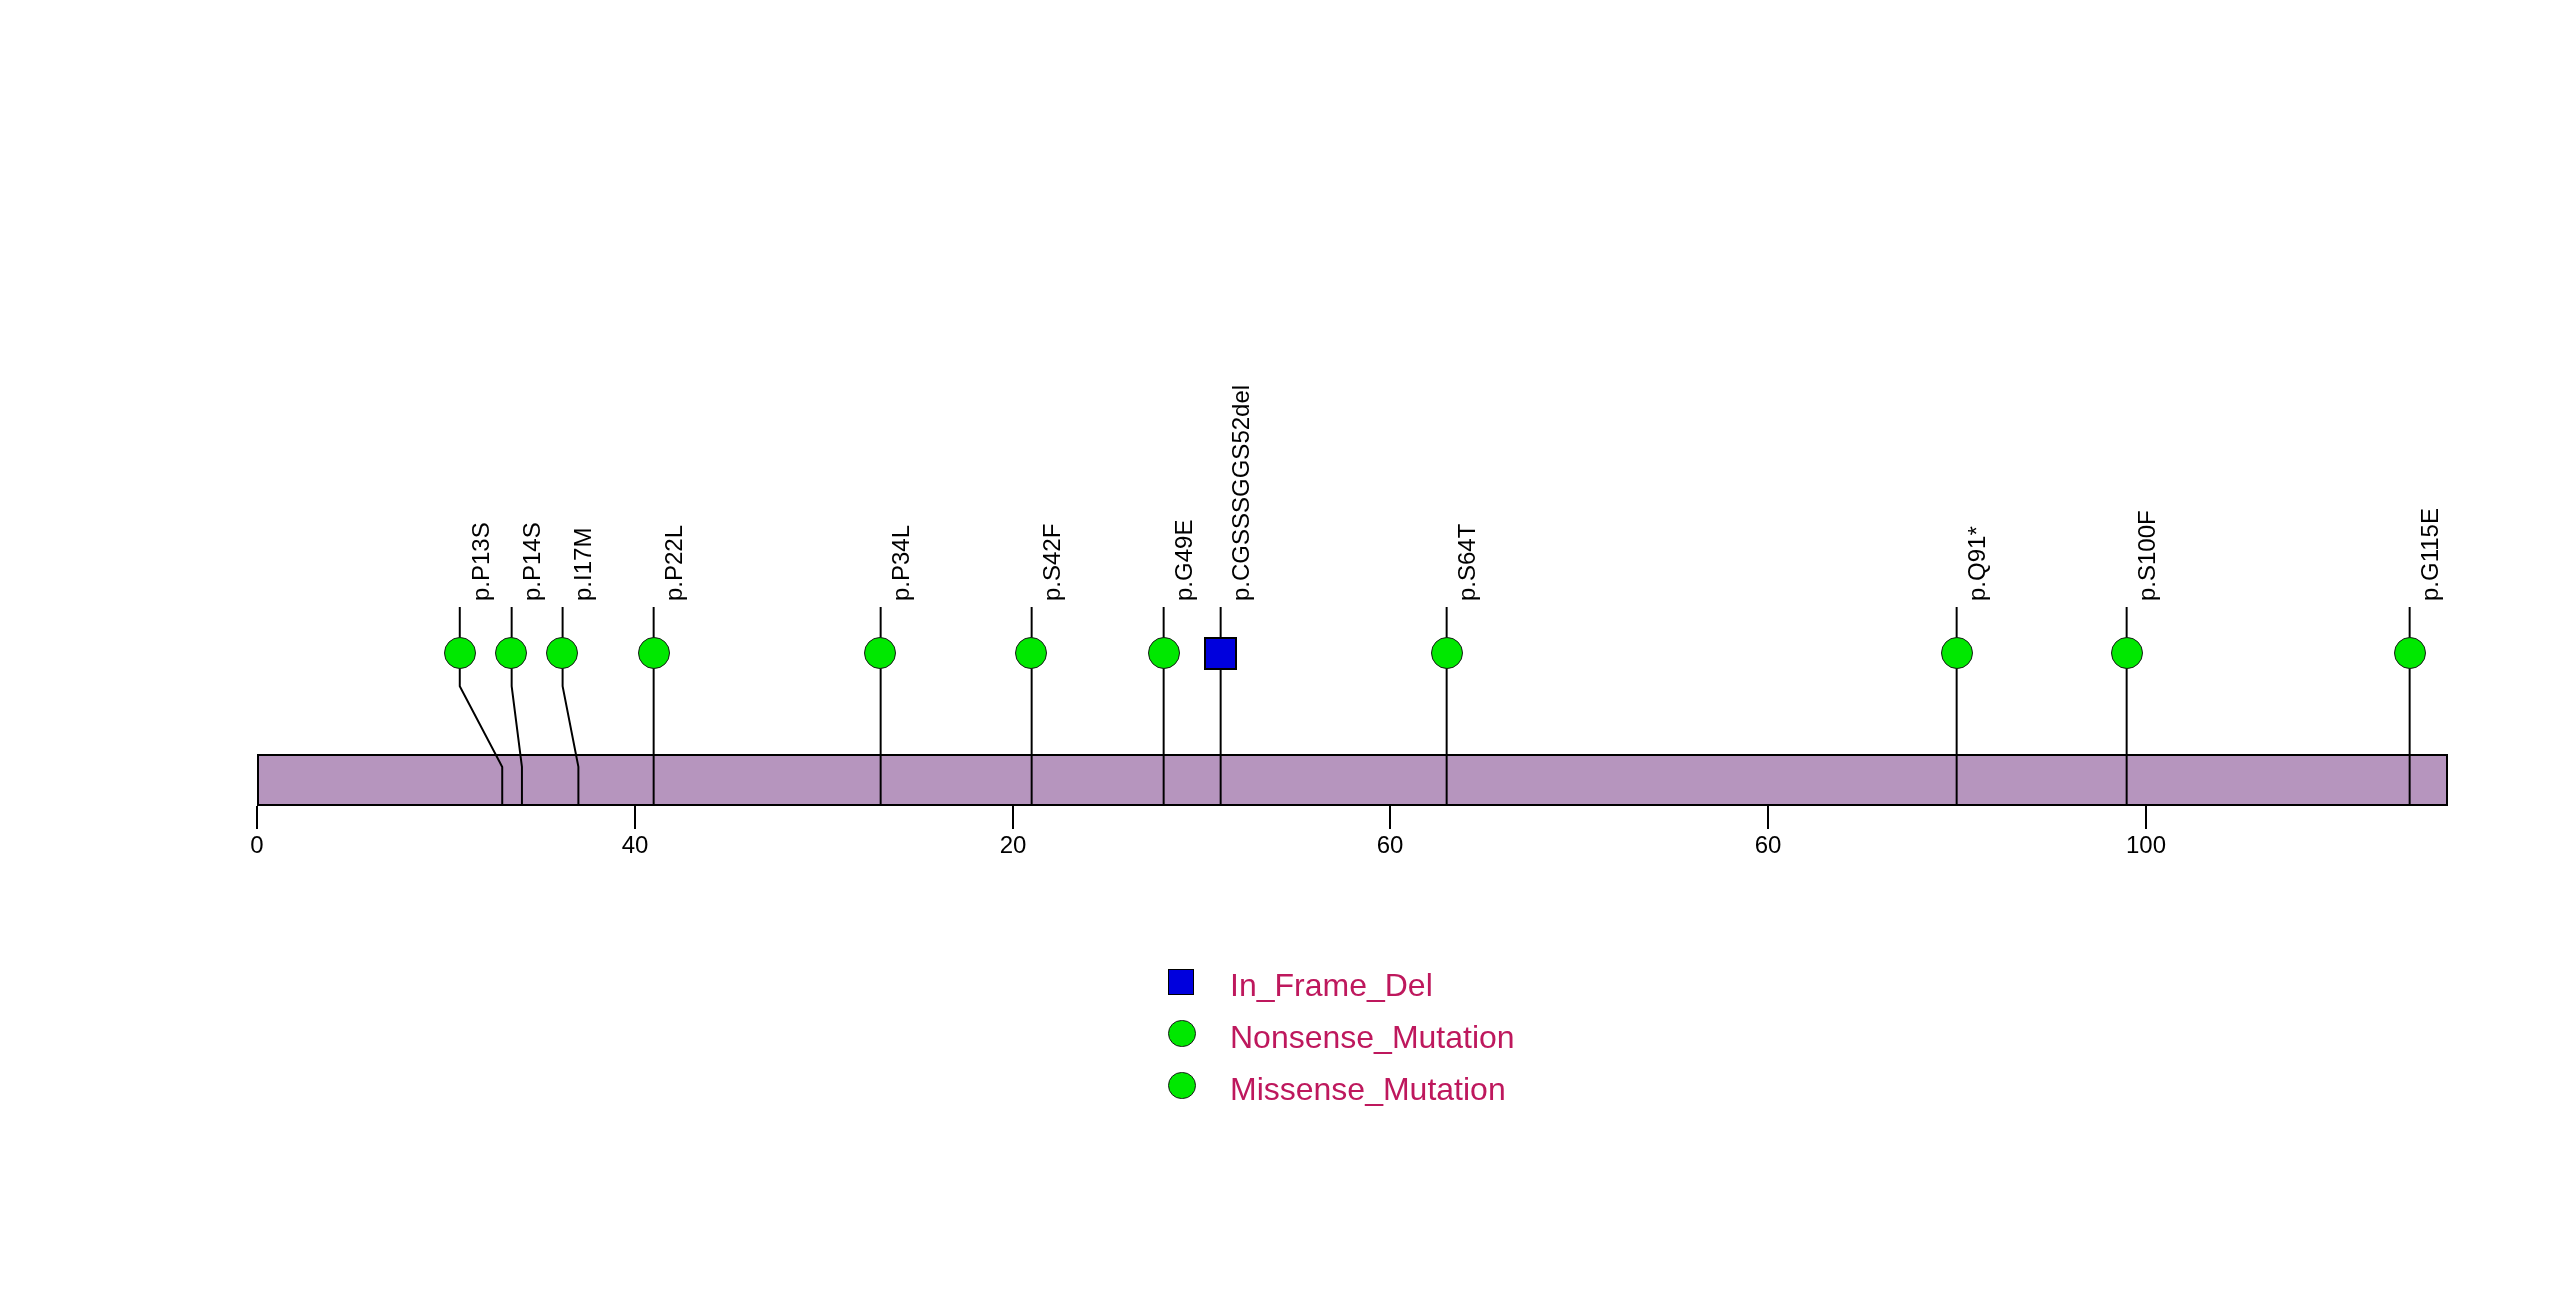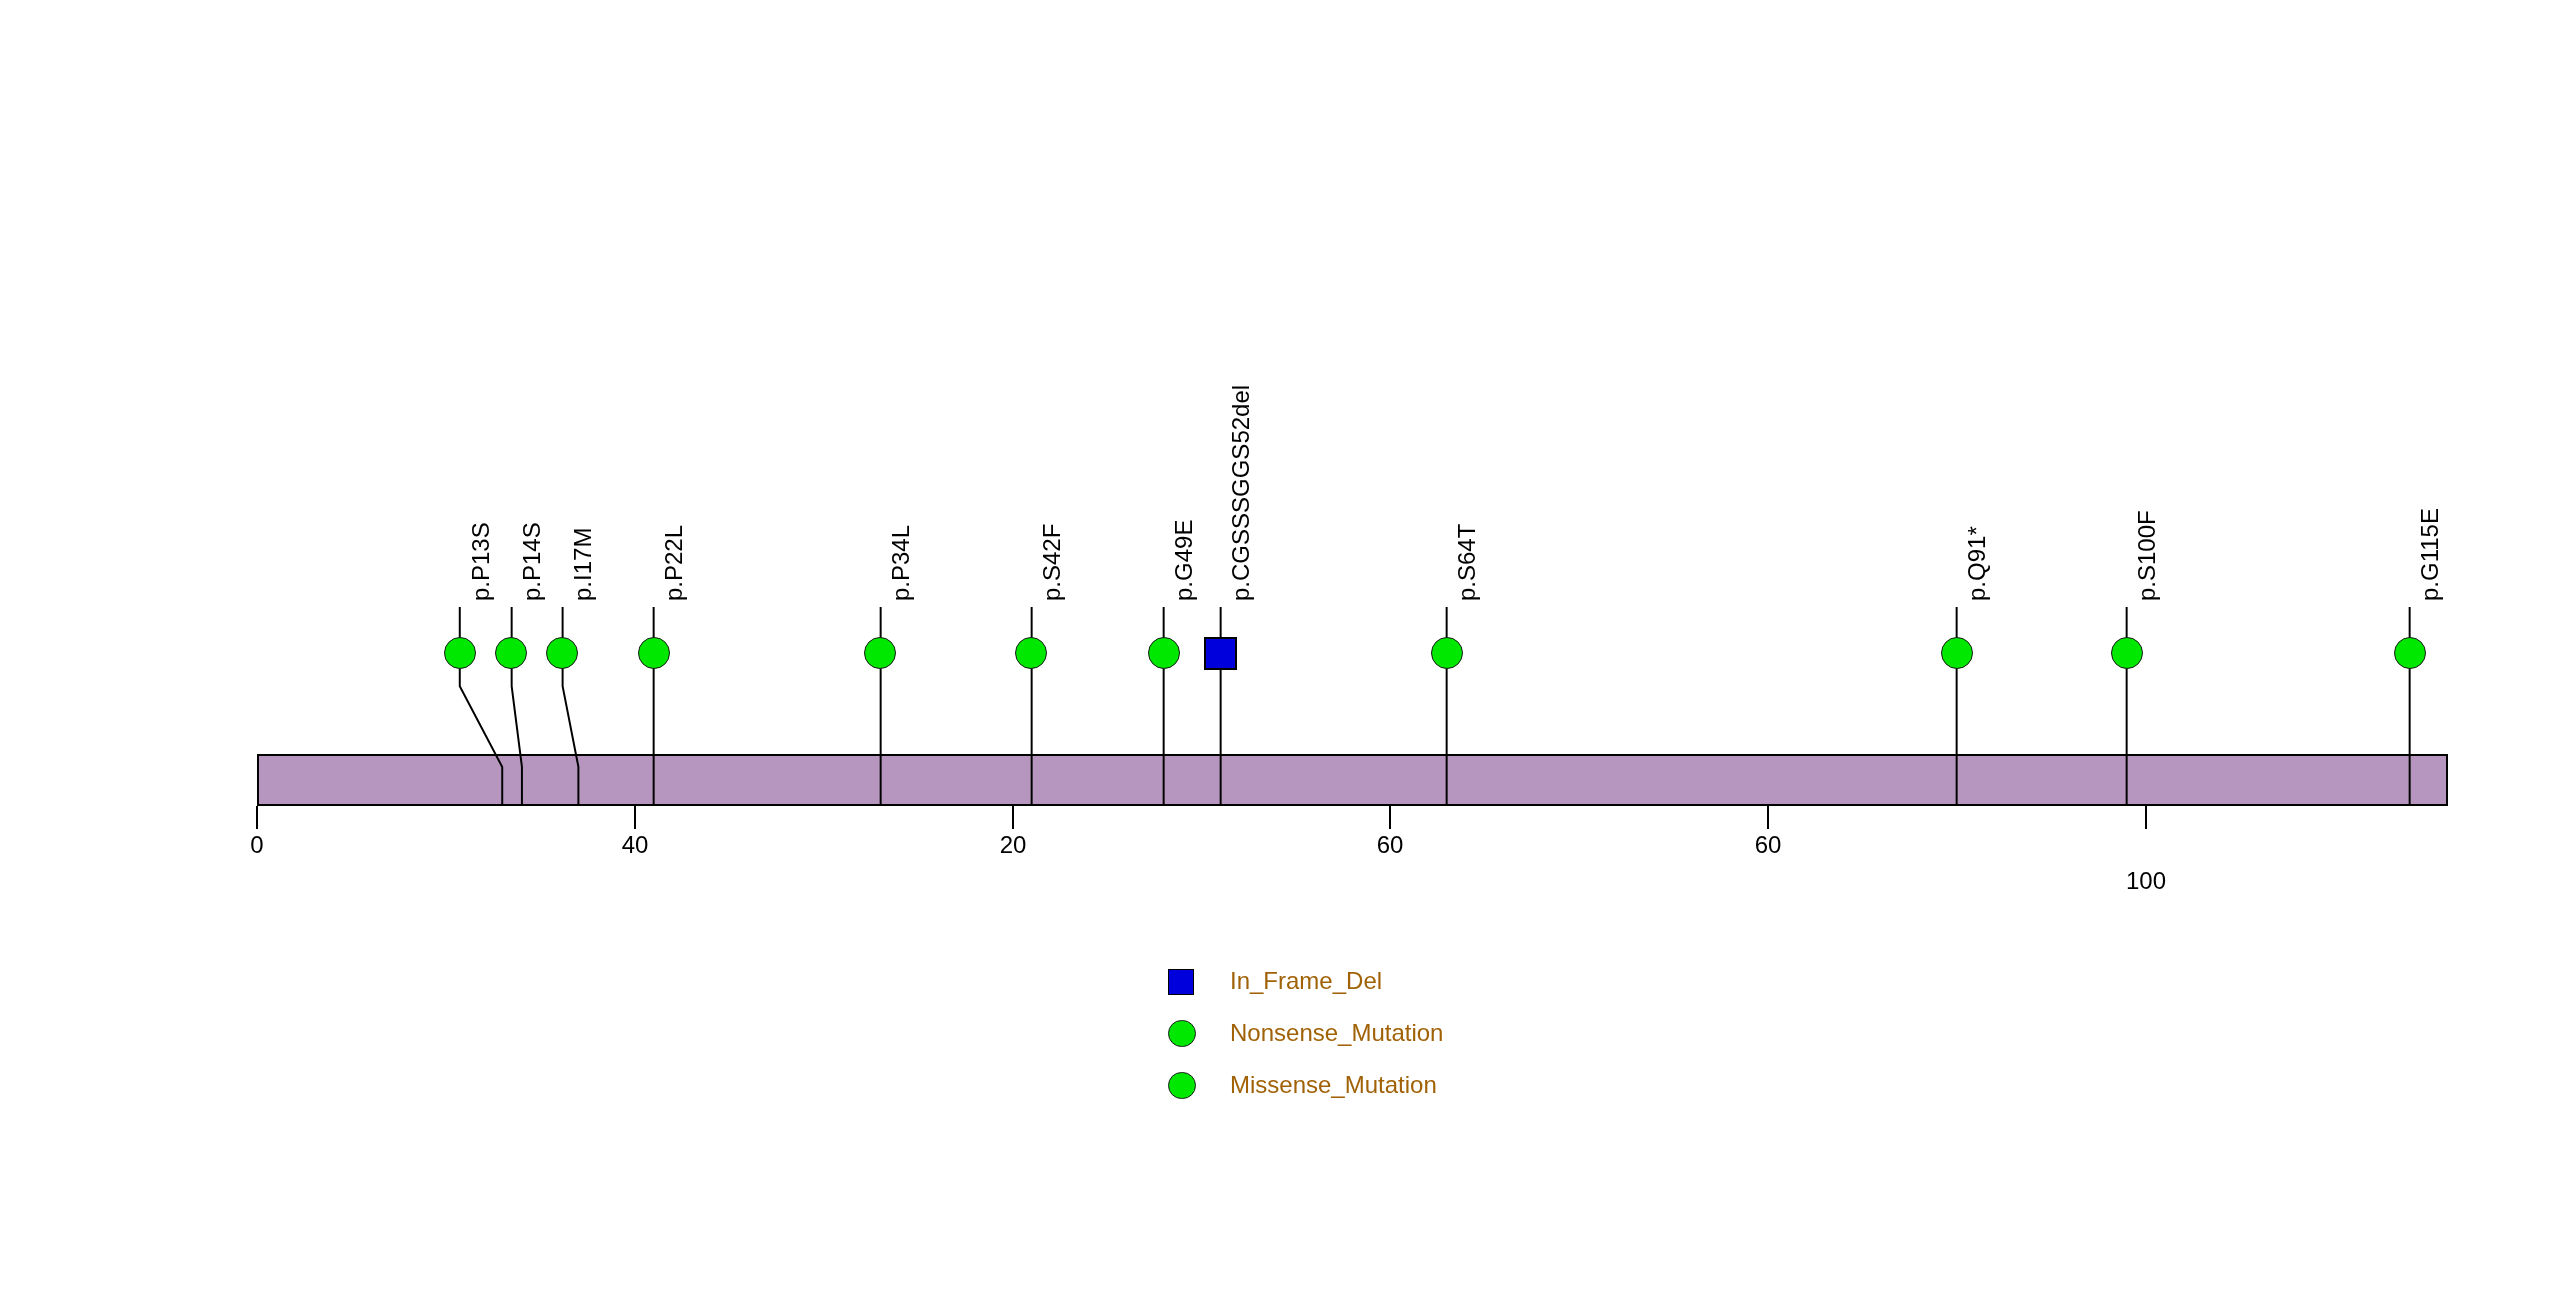--- a/index.html
+++ b/index.html
@@ -109,22 +109,22 @@
     width: 27.5px;
     height: 27.5px;
     border-radius: 50%;
     border: 1.5px solid #1a1a1a;
     box-sizing: border-box;
   }
   .legend-text {
     position: absolute;
     left: 62px;
     top: 5.3px;
-    font-size: 24px;
-    color: #a16207;
+    font-size: 32px;
+    color: #be185d;
     white-space: nowrap;
     line-height: 1;
   }
 </style>
 </head>
 <body>
 
 <div id="stage">
 
   <div id="protein-bar"></div>
@@ -134,21 +134,21 @@
       <div class="axis-tick-label" style="left: 257px;">0</div>
       <div class="axis-tick" style="left: 634px;"></div>
       <div class="axis-tick-label" style="left: 635px;">40</div>
       <div class="axis-tick" style="left: 1012px;"></div>
       <div class="axis-tick-label" style="left: 1013px;">20</div>
       <div class="axis-tick" style="left: 1389px;"></div>
       <div class="axis-tick-label" style="left: 1390px;">60</div>
       <div class="axis-tick" style="left: 1767px;"></div>
       <div class="axis-tick-label" style="left: 1768px;">60</div>
       <div class="axis-tick" style="left: 2145px;"></div>
-      <div class="axis-tick-label" style="left: 2146px; margin-top: 36px;">100</div>
+      <div class="axis-tick-label" style="left: 2146px;">100</div>
     </div>
 
   <div id="lollipop-layer">
       <svg width="58" height="198" class="stem" style="left: 452px; top: 607px;" viewBox="0 0 75.75 260">
         <polyline points="10,0 10,104 65.75,210 65.75,260" fill="none" stroke="#000000" stroke-width="2.6"></polyline>
       </svg>
       <div class="marker-circle" title="p.P13S (Missense_Mutation)" style="left: 444px; top: 637px; background: rgb(0, 232, 0);"></div>
       <div class="mut-label" style="left: 469px; top: 601px;">p.P13S</div>
       <svg width="25.6" height="198" class="stem" style="left: 504px; top: 607px;" viewBox="0 0 33.5 260">
         <polyline points="10,0 10,104 23.5,210 23.5,260" fill="none" stroke="#000000" stroke-width="2.6"></polyline>

